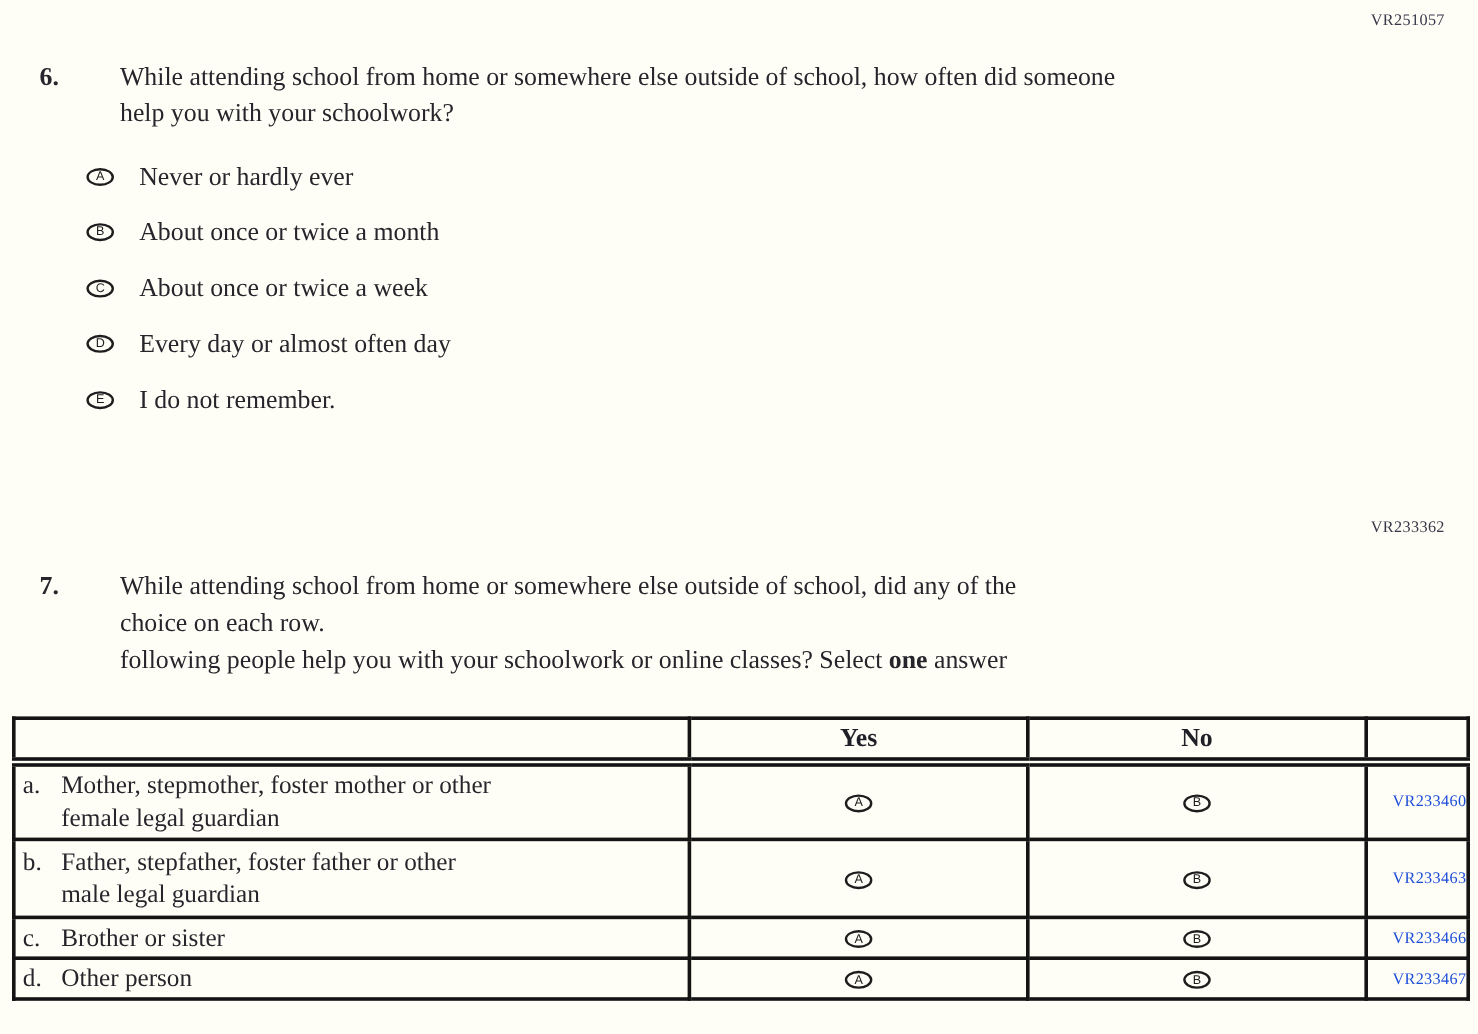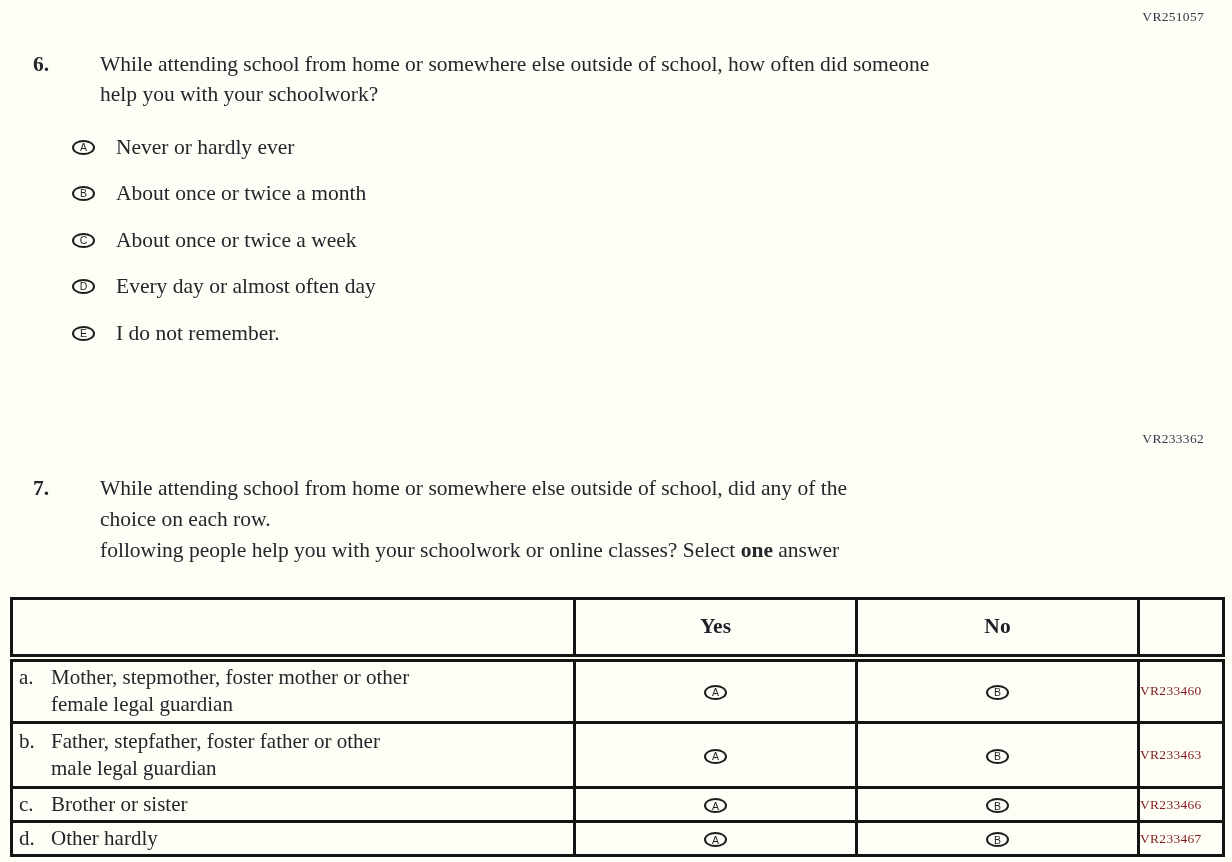--- a/index.html
+++ b/index.html
@@ -67,42 +67,42 @@
     width:1212px;
     border-collapse:collapse;
     table-layout:fixed;
   }
   table.grid td, table.grid th { border:3px solid #141414; }
   table.grid tr.hdr th { border-bottom:8px double #141414; }
   .col-person { width:563px; }
   .col-yes    { width:282px; }
   .col-no     { width:282px; }
   .col-code   { width:85px;  }
-  tr.hdr { height:59px; }
+  tr.hdr { height:36px; }
   tr.r-tall { height:65px; }
   tr.r-short { height:32px; }
   th.hd {
     font-size:21.5px;
     font-weight:bold;
     text-align:center;
     vertical-align:middle;
     color:#1f1f28;
   }
   td.person { vertical-align:middle; padding:2px 6px; }
   .row-label { display:flex; font-size:21px; line-height:27px; }
   .row-letter { width:32px; flex:none; }
   .row-lines { max-width:500px; }
   .lbl-line:empty { display:none; }
   td.choice { text-align:center; vertical-align:middle; }
   td.choice .bubble { display:inline-flex; }
   td.codecell {
-    text-align:left;
+    text-align:right;
     vertical-align:middle;
     font-size:13.5px;
-    color:#7f1d1d;
+    color:#1d4ed8;
     letter-spacing:0.3px;
     margin-top:20px;
   }
 </style>
 </head>
 <body>
 
 <div class="vr-code vr-top">VR251057</div>
 
 <div class="question q6">
@@ -217,21 +217,21 @@
       <span class="bubble">B</span>
     </td>
     <td class="codecell">VR233466</td>
   </tr>
 
   <tr class="r-short">
     <td class="person">
       <div class="row-label">
         <span class="row-letter">d.</span>
         <span class="row-lines">
-          <div class="lbl-line">Other hardly</div>
+          <div class="lbl-line">Other person</div>
 
         </span>
       </div>
     </td>
     <td class="choice">
       <span class="bubble">A</span>
     </td>
     <td class="choice">
       <span class="bubble">B</span>
     </td>

